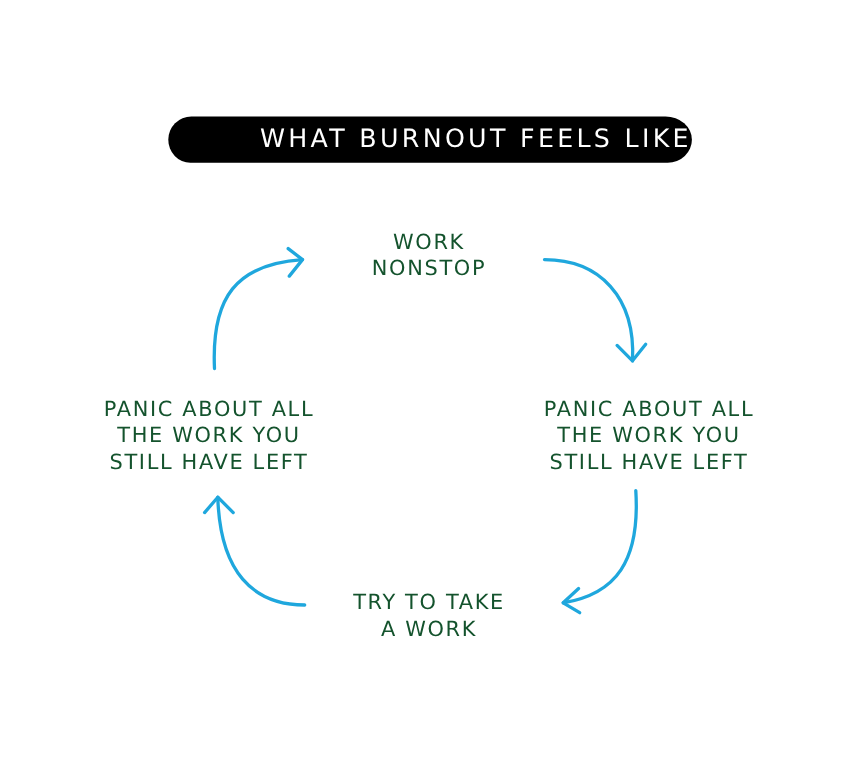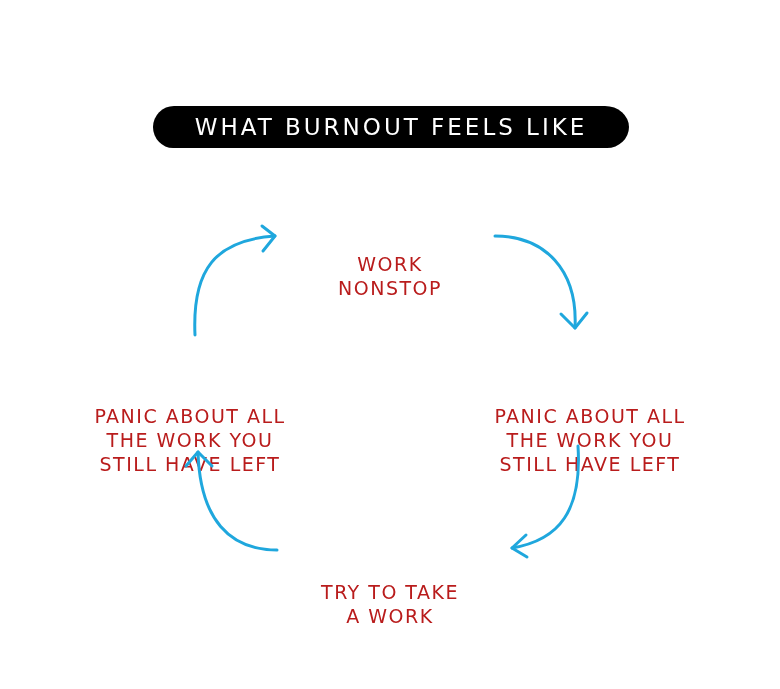--- a/index.html
+++ b/index.html
@@ -1,25 +1,25 @@
 <!DOCTYPE html>
 <html><head>
 <meta charset="utf-8">
 <style>
   html, body { margin: 0; padding: 0; background: #ffffff; }
   body { width: 780px; height: 689px; position: relative; overflow: hidden; font-family: "DejaVu Sans", sans-serif; }
   .title-bar {
     position: absolute; left: 153px; top: 106px; width: 476px; height: 42px;
     background: #000; border-radius: 21px 24px 22px 20px / 21px 21px 21px 21px;
-    color: #fff; display: flex; align-items: center; justify-content: center;
+    color: #fff; display: flex; align-items: center; justify-content: flex-end;
     font-size: 23px; letter-spacing: 3px; font-weight: normal;
   }
   .node {
-    position: absolute; text-align: center; color: #b91c1c;
-    font-size: 19px; line-height: 24px; letter-spacing: 1.5px; white-space: pre-line; margin-top: 44px;
+    position: absolute; text-align: center; color: #14532d;
+    font-size: 19px; line-height: 24px; letter-spacing: 1.5px; white-space: pre-line;
   }
   #n-top { left: 290px; top: 208px; width: 200px; }
   #n-left { left: 70px; top: 360px; width: 240px; }
   #n-right { left: 470px; top: 360px; width: 240px; }
   #n-bottom { left: 290px; top: 536px; width: 200px; }
   svg.arrows { position: absolute; left: 0; top: 0; }
   .arrow { fill: none; stroke: #1fa7dd; stroke-width: 3; stroke-linecap: round; stroke-linejoin: round; }
 </style>
 </head>
 <body>

